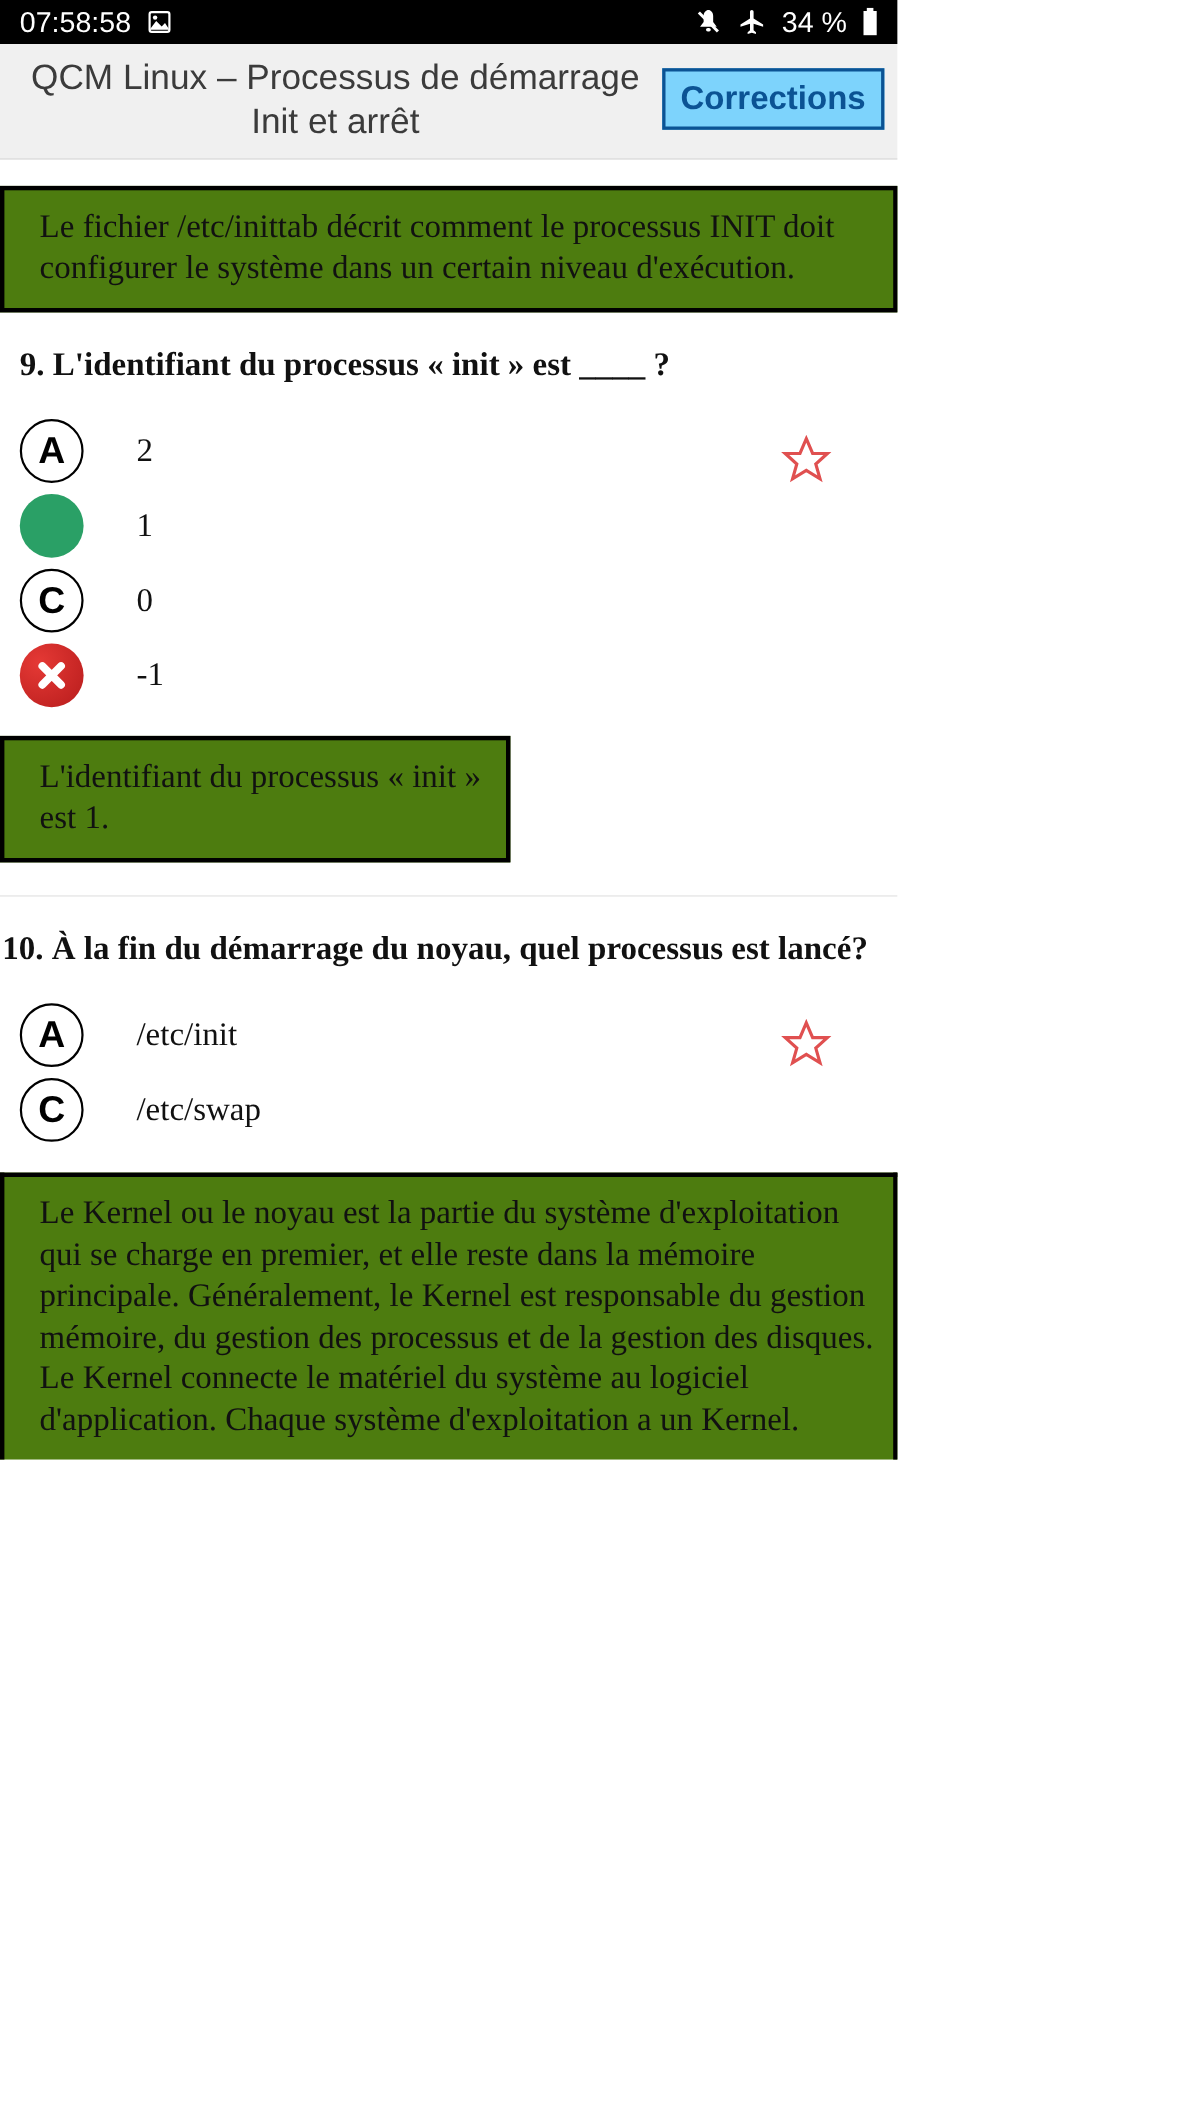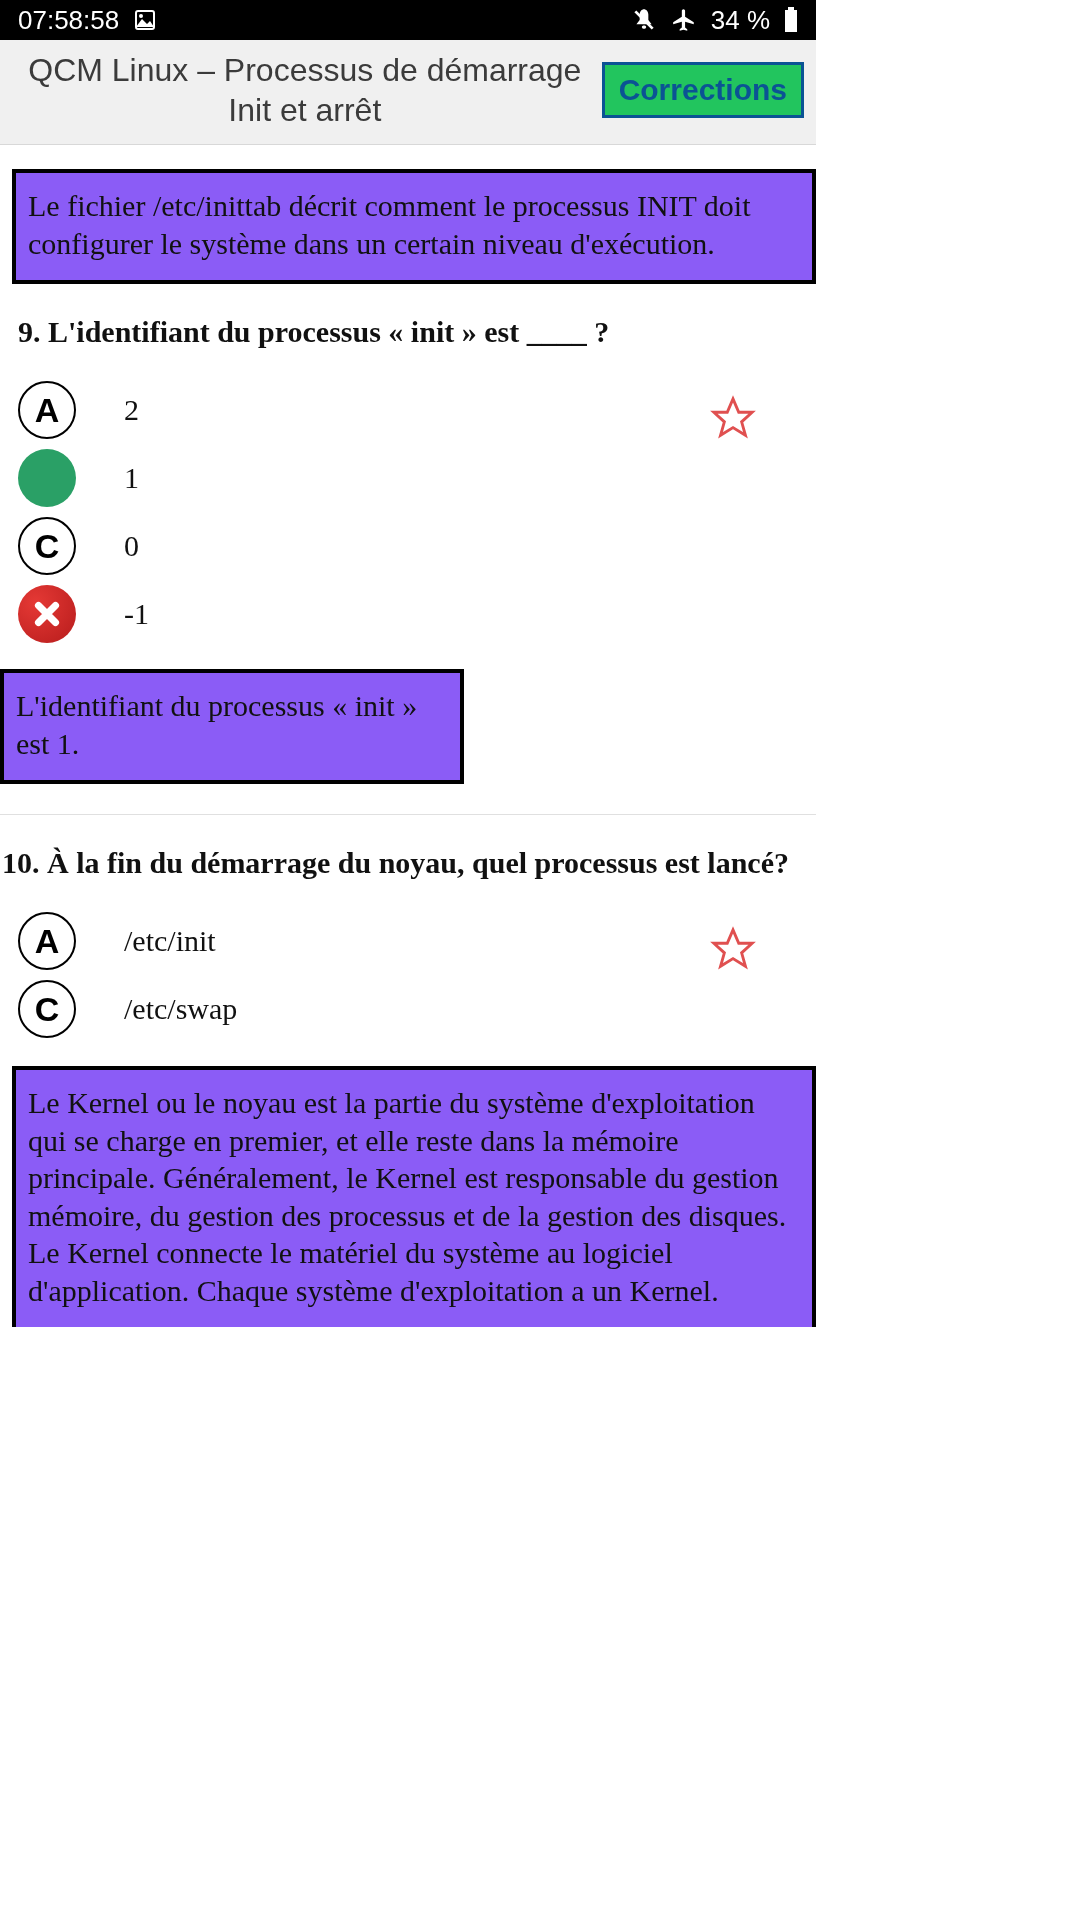--- a/index.html
+++ b/index.html
@@ -29,32 +29,32 @@
     text-align: center;
     font-family: Arial, sans-serif;
     font-size: 32px;
     color: #3b3b3b;
     line-height: 1.25;
     padding-right: 4px;
   }
   .corrections-btn {
     border: 3px solid #0b5394;
     color: #0b5394;
-    background: #22c55e;
+    background: #7dd3fc;
     font-family: Arial, sans-serif;
     font-weight: bold;
     font-size: 30px;
     padding: 8px 14px;
     cursor: pointer;
   }
   .info-box {
-    background: #8b5cf6;
+    background: #4d7c0f;
     border: 4px solid #000;
-    margin: 24px 0 0 12px;
-    padding: 14px 16px 18px 12px;
+    margin: 24px 0 0 0;
+    padding: 14px 16px 18px 32px;
     font-size: 30px;
     line-height: 1.25;
   }
   .question-title {
     font-weight: bold;
     font-size: 30px;
     padding: 28px 18px 10px 18px;
     line-height: 1.3;
     font-family: Georgia, serif;
   }

